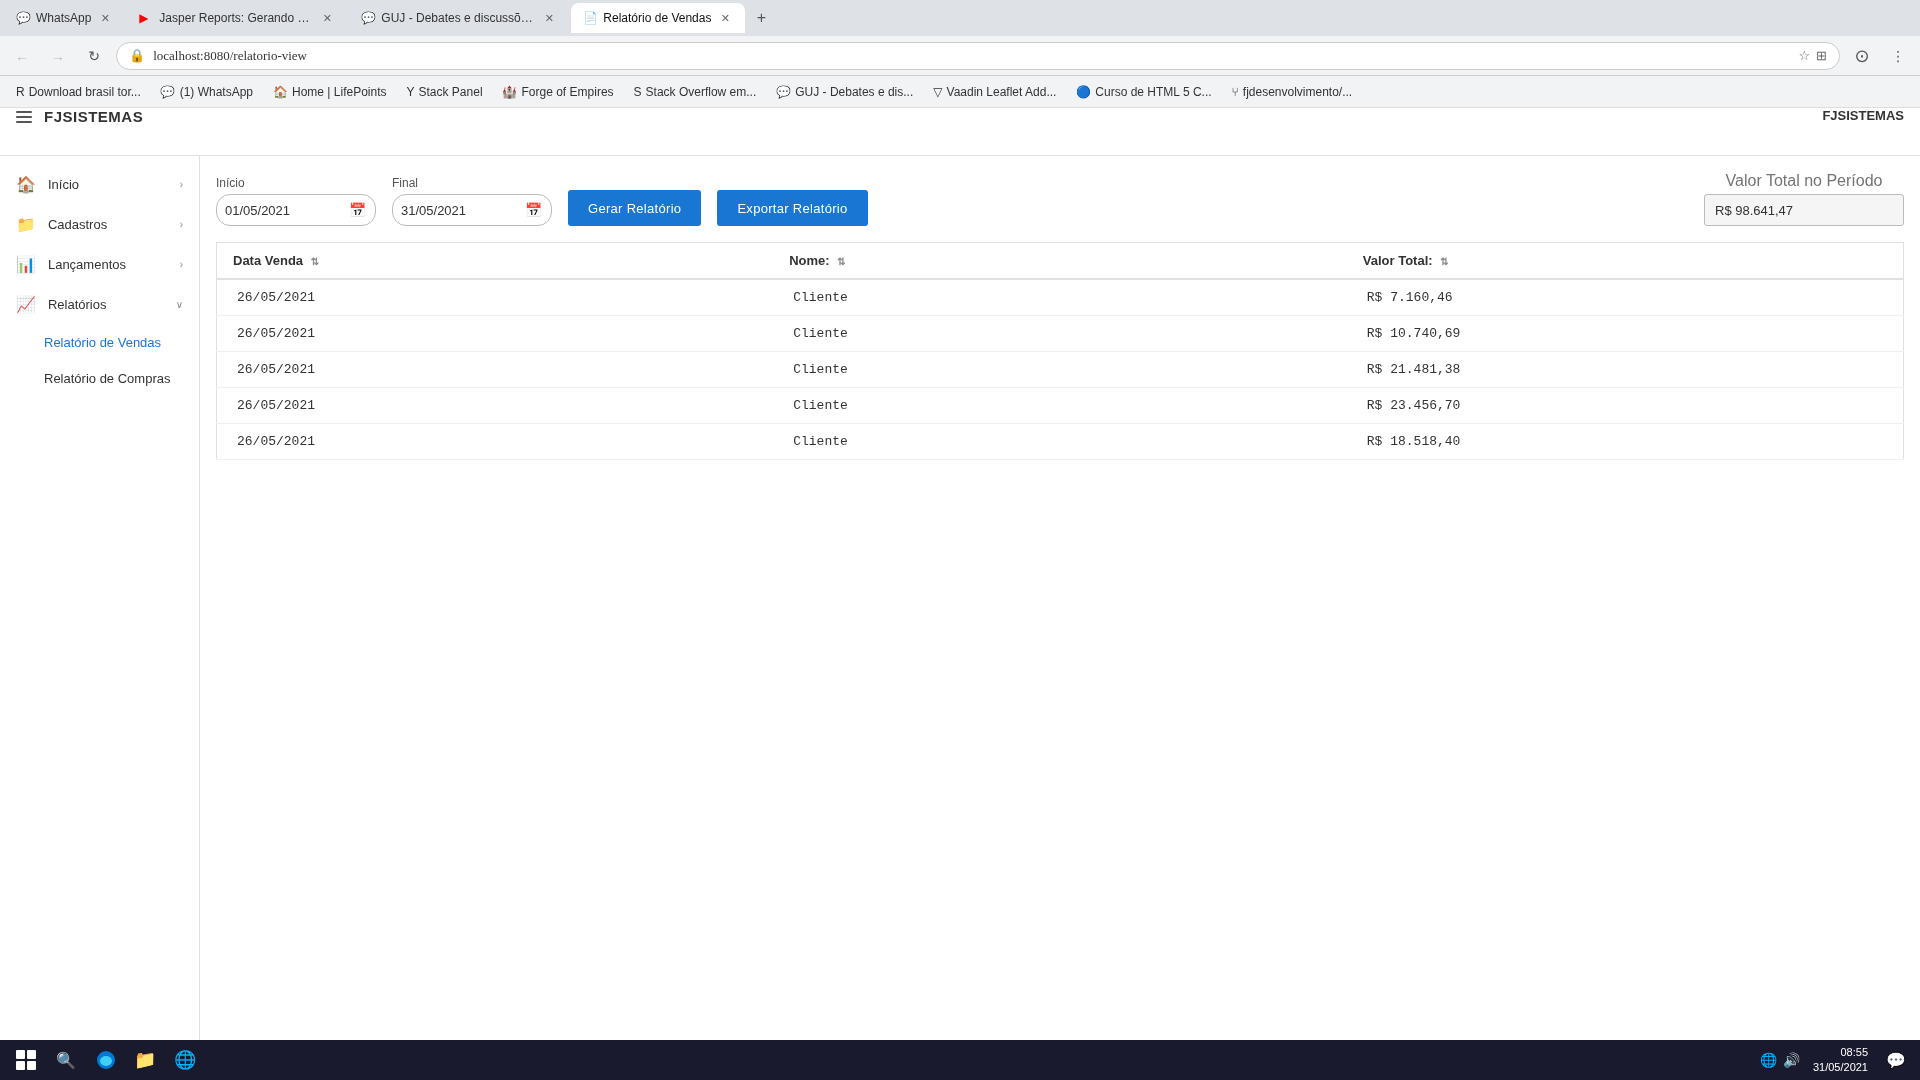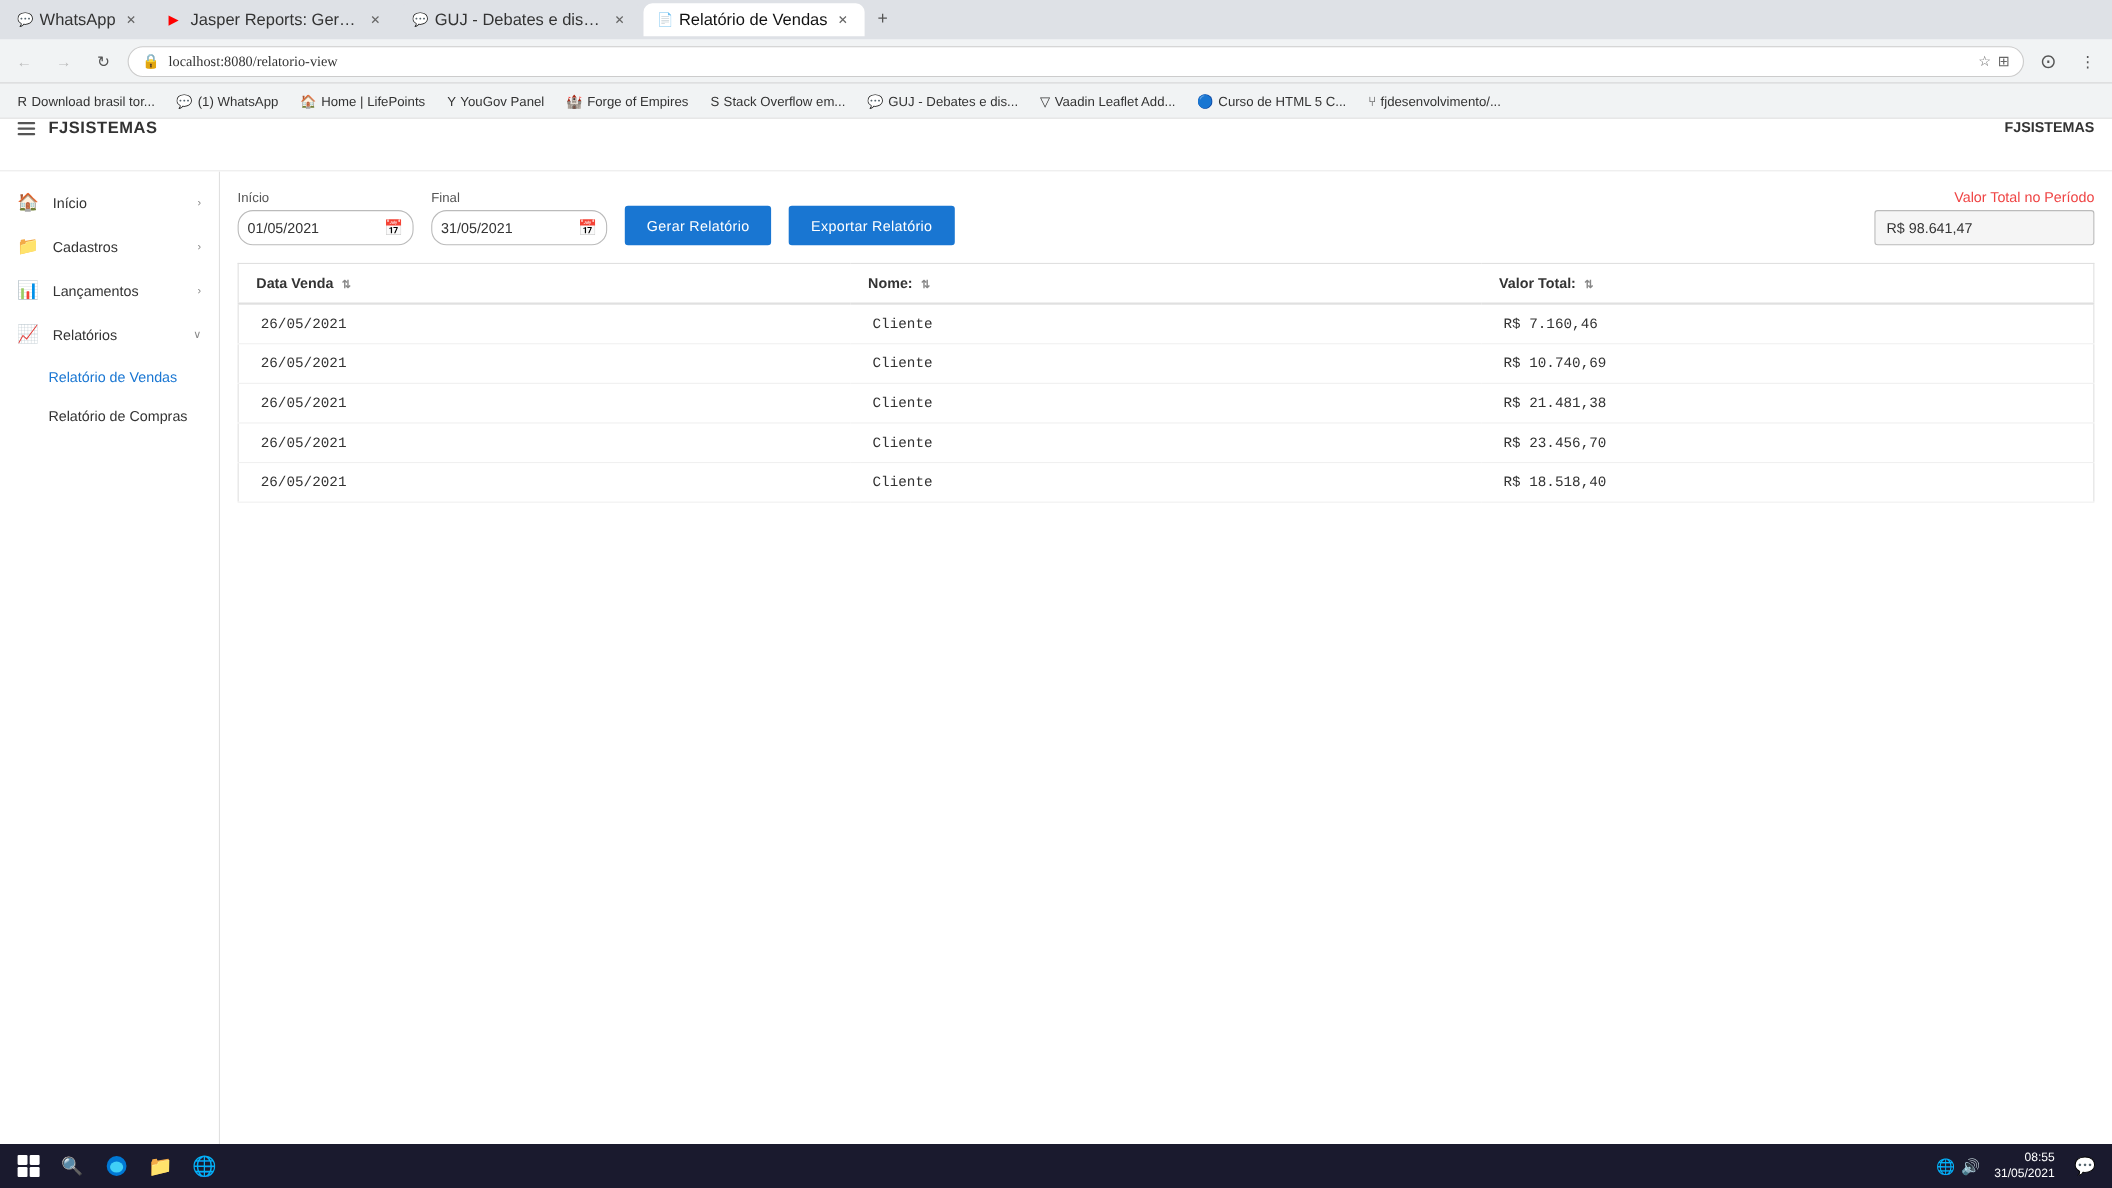--- a/index.html
+++ b/index.html
@@ -34,21 +34,21 @@
     .tab-favicon {
       width: 14px;
       height: 14px;
       flex-shrink: 0;
     }
     .tab-label {
       overflow: hidden;
       white-space: nowrap;
       text-overflow: ellipsis;
       flex: 1;
-      font-size: 15px;
+      font-size: 12px;
     }
     .tab-close {
       width: 16px;
       height: 16px;
       display: flex;
       align-items: center;
       justify-content: center;
       border-radius: 50%;
       font-size: 11px;
       color: #666;
@@ -236,23 +236,23 @@
       letter-spacing: 0.3px;
     }
     .total-field {
       margin-left: auto;
       display: flex;
       flex-direction: column;
       gap: 4px;
       min-width: 200px;
     }
     .total-label {
-      font-size: 13px;
-      color: #ef4444;
-      text-align: right;
+      font-size: 16px;
+      color: #737373;
+      text-align: center;
     }
     .total-value {
       border: 1px solid #bbb;
       border-radius: 3px;
       height: 32px;
       padding: 0 10px;
       background: #f5f5f5;
       display: flex;
       align-items: center;
       font-size: 13px;
@@ -432,21 +432,21 @@
     <div class="bookmark-item">
       <span class="bm-icon">💬</span>
       <span>(1) WhatsApp</span>
     </div>
     <div class="bookmark-item">
       <span class="bm-icon">🏠</span>
       <span>Home | LifePoints</span>
     </div>
     <div class="bookmark-item">
       <span class="bm-icon">Y</span>
-      <span>YouGov Panel</span>
+      <span>Stack Panel</span>
     </div>
     <div class="bookmark-item">
       <span class="bm-icon">🏰</span>
       <span>Forge of Empires</span>
     </div>
     <div class="bookmark-item">
       <span class="bm-icon">S</span>
       <span>Stack Overflow em...</span>
     </div>
     <div class="bookmark-item">

